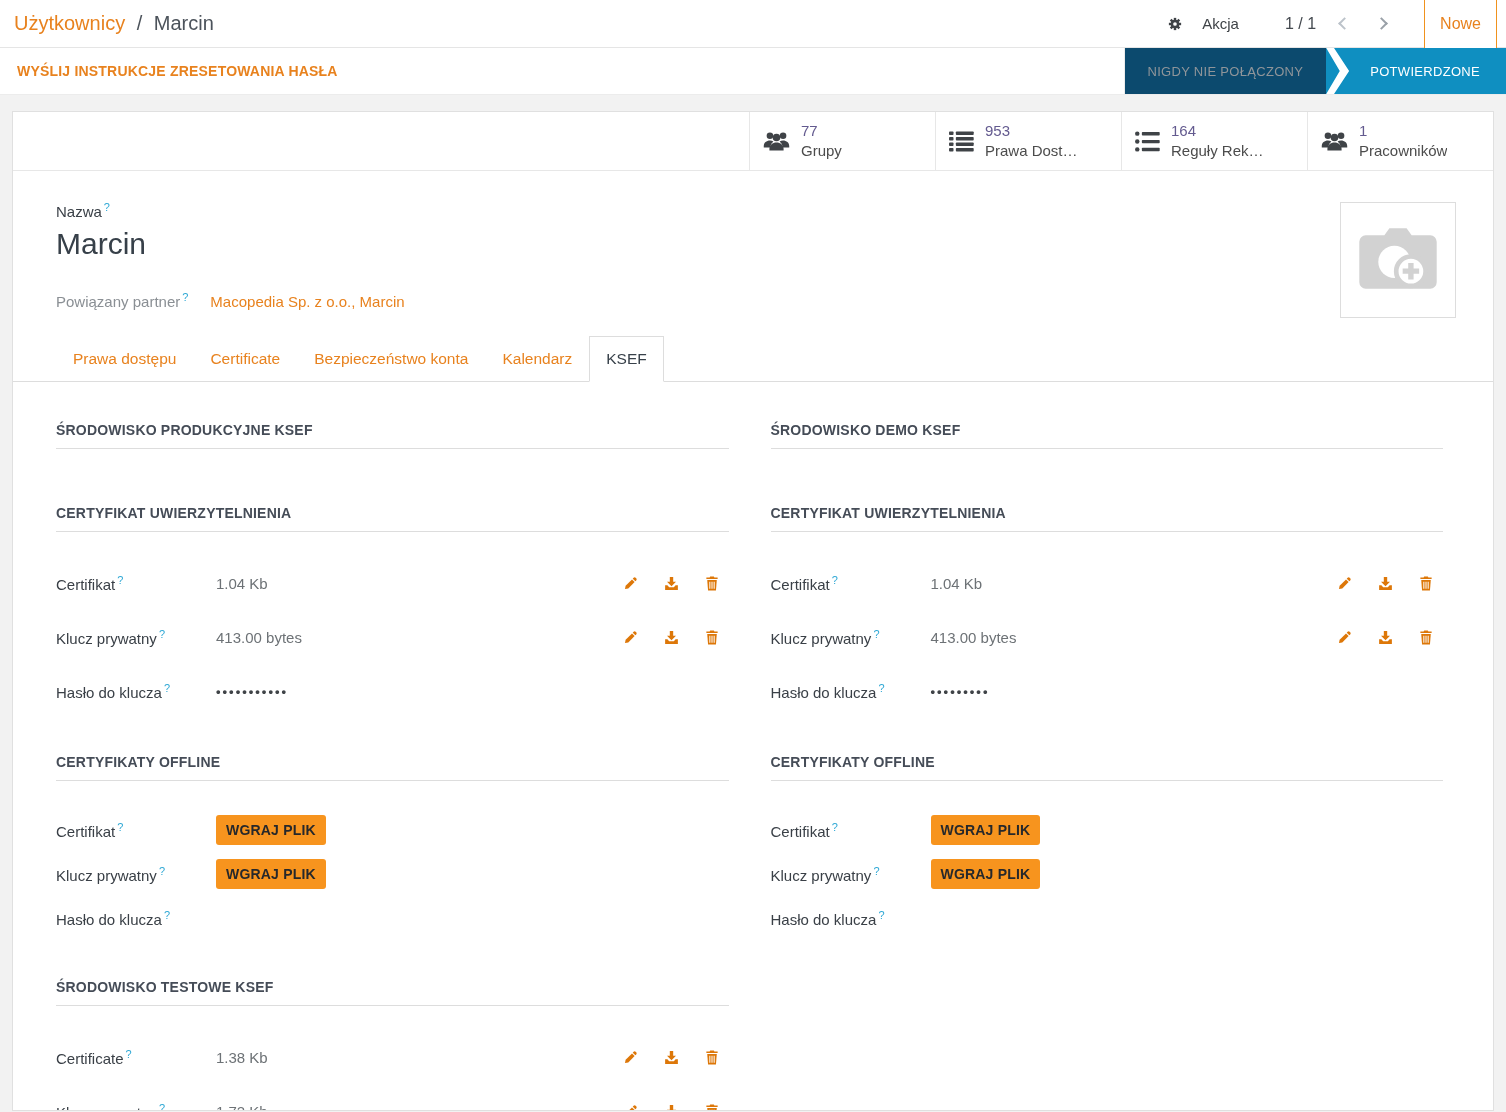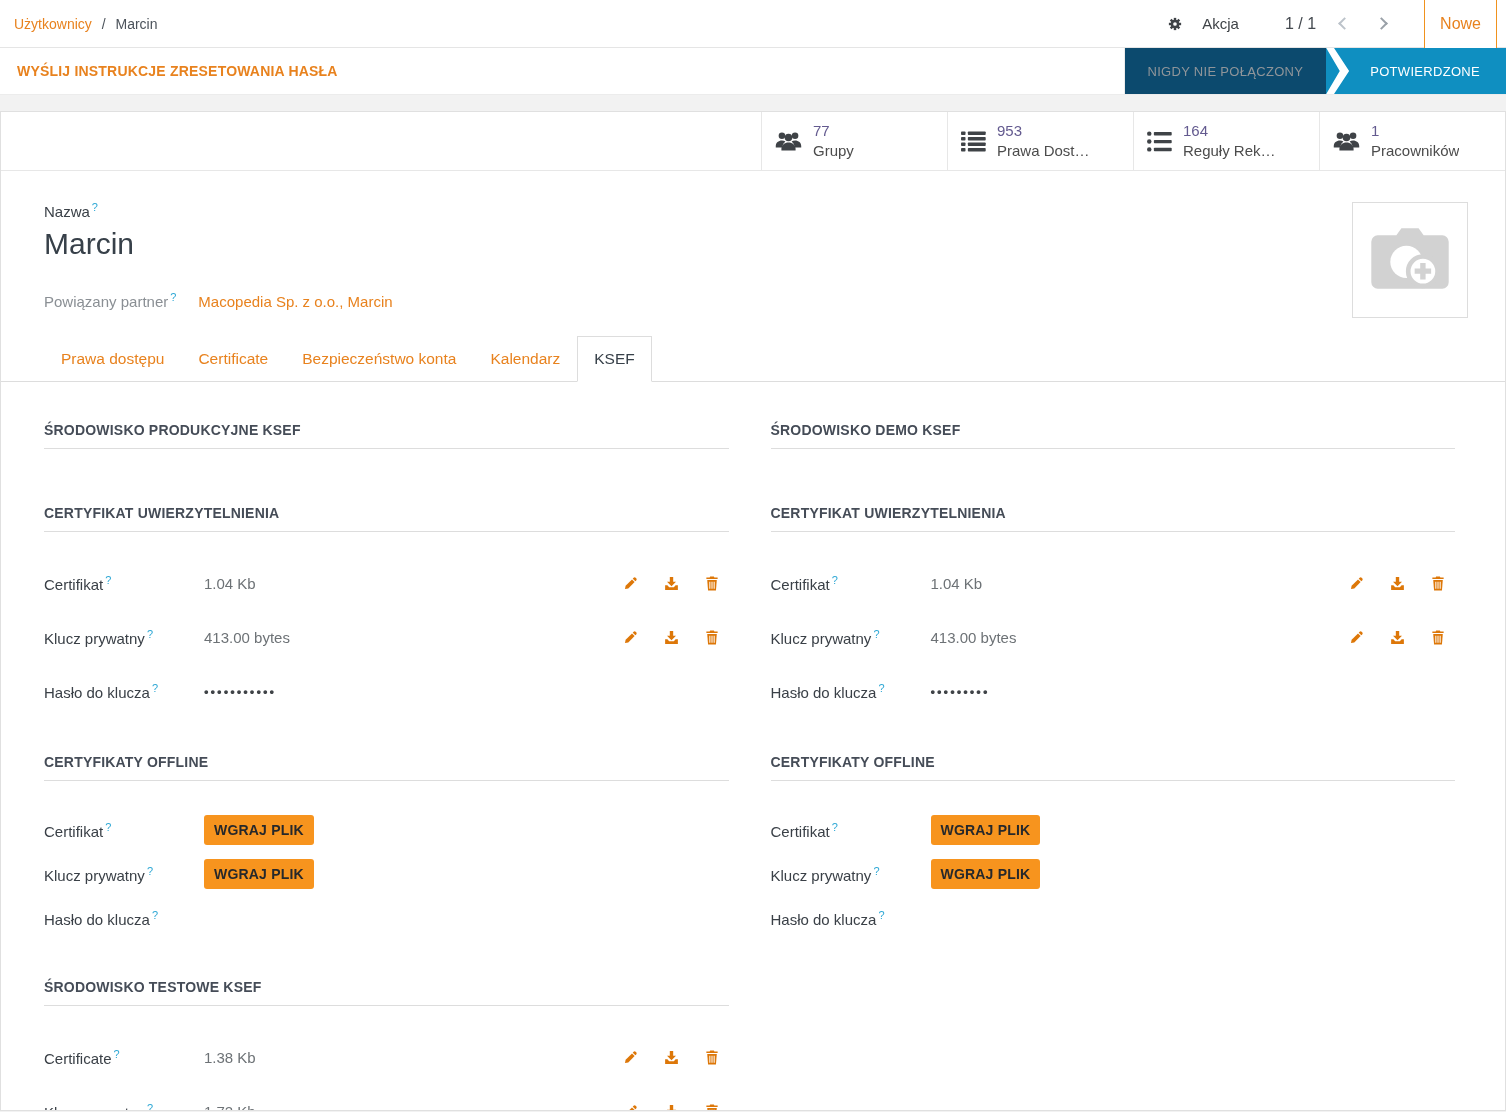--- a/index.html
+++ b/index.html
@@ -11,21 +11,21 @@
     font-size:15px;
   }
   button { font-family:inherit; background:none; border:none; cursor:pointer; }
 
   
   .topbar {
     height:48px; background:#fff; border-bottom:1px solid #e5e5e5;
     display:flex; align-items:center; justify-content:space-between;
     padding:0 9px 0 14px;
   }
-  .breadcrumb { font-size:14px; }
+  .breadcrumb { font-size:20px; }
   .bc-parent { color:#e8821e; cursor:pointer; }
   .bc-sep, .bc-current { color:#4c535b; }
   .bc-sep { margin:0 6px; }
   .topbar-right { display:flex; align-items:center; }
   .akcja { display:flex; align-items:center; gap:20px; font-size:15px; color:#3f4347; }
   .pager { margin-left:46px; font-size:16px; color:#454a50; }
   .chev { margin-left:20px; padding:4px; }
   .chev:first-of-type { margin-left:26px; }
   .chevron { display:inline-block; width:9px; height:9px; border-left:2px solid #bcc3ca; border-bottom:2px solid #bcc3ca; }
   .chevron.left  { transform:rotate(45deg); }
@@ -54,21 +54,21 @@
     content:""; position:absolute; inset:0; background:#fff;
     clip-path:polygon(0 0, 30% 0, 88% 50%, 30% 100%, 0 100%, 52% 50%);
   }
   .status-current {
     background:#0f8fc1; color:#fff; font-size:13px; letter-spacing:.3px;
     display:flex; align-items:center; padding:0 26px 0 18px;
   }
 
   
   .sheet {
-    margin:16px 0 0; background:#fff; border:1px solid #e0e0e0;
+    margin:16px 12px 0; background:#fff; border:1px solid #e0e0e0;
     height:1000px; overflow:hidden;
   }
   .statrow {
     height:59px; border-bottom:1px solid #e7e7e7;
     display:flex; justify-content:flex-end;
   }
   .stat-btn {
     width:186px; border-left:1px solid #e7e7e7;
     display:flex; align-items:center; gap:11px; padding:0 13px; text-align:left;
   }

